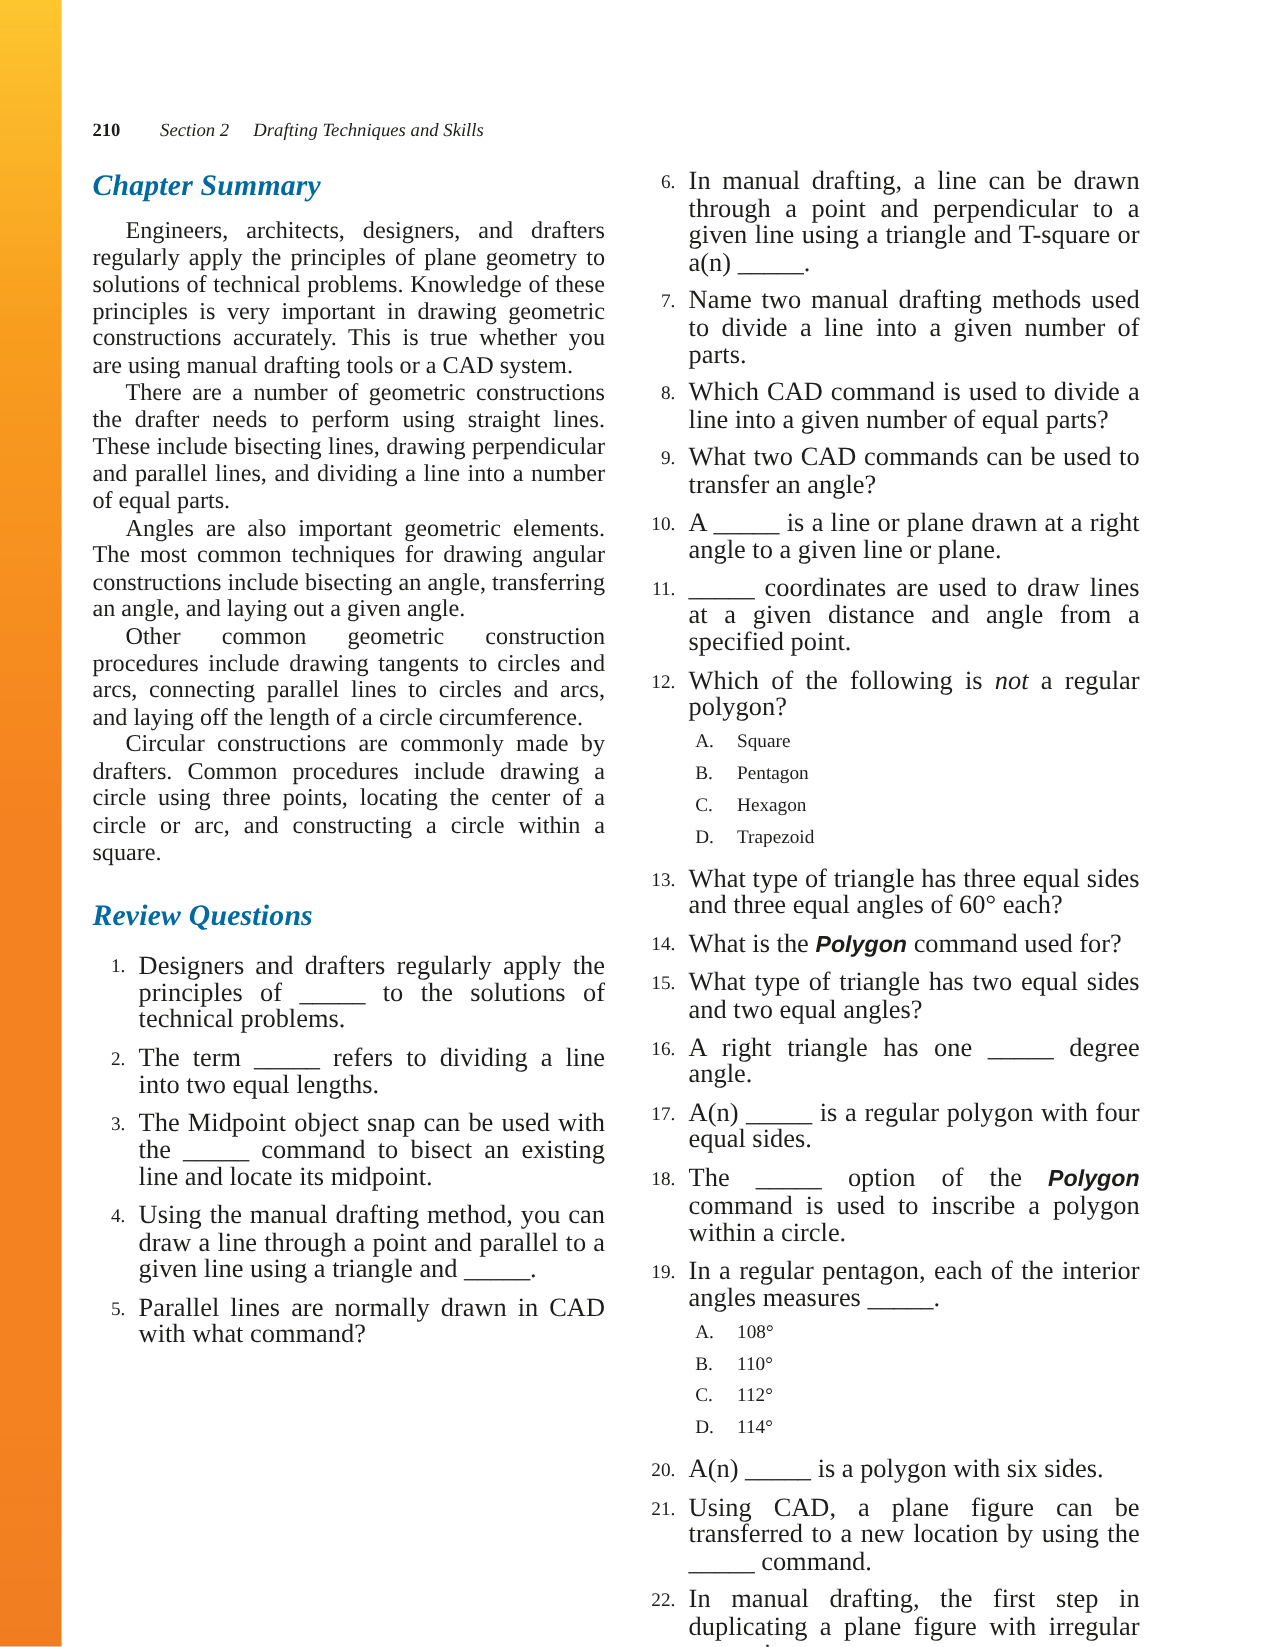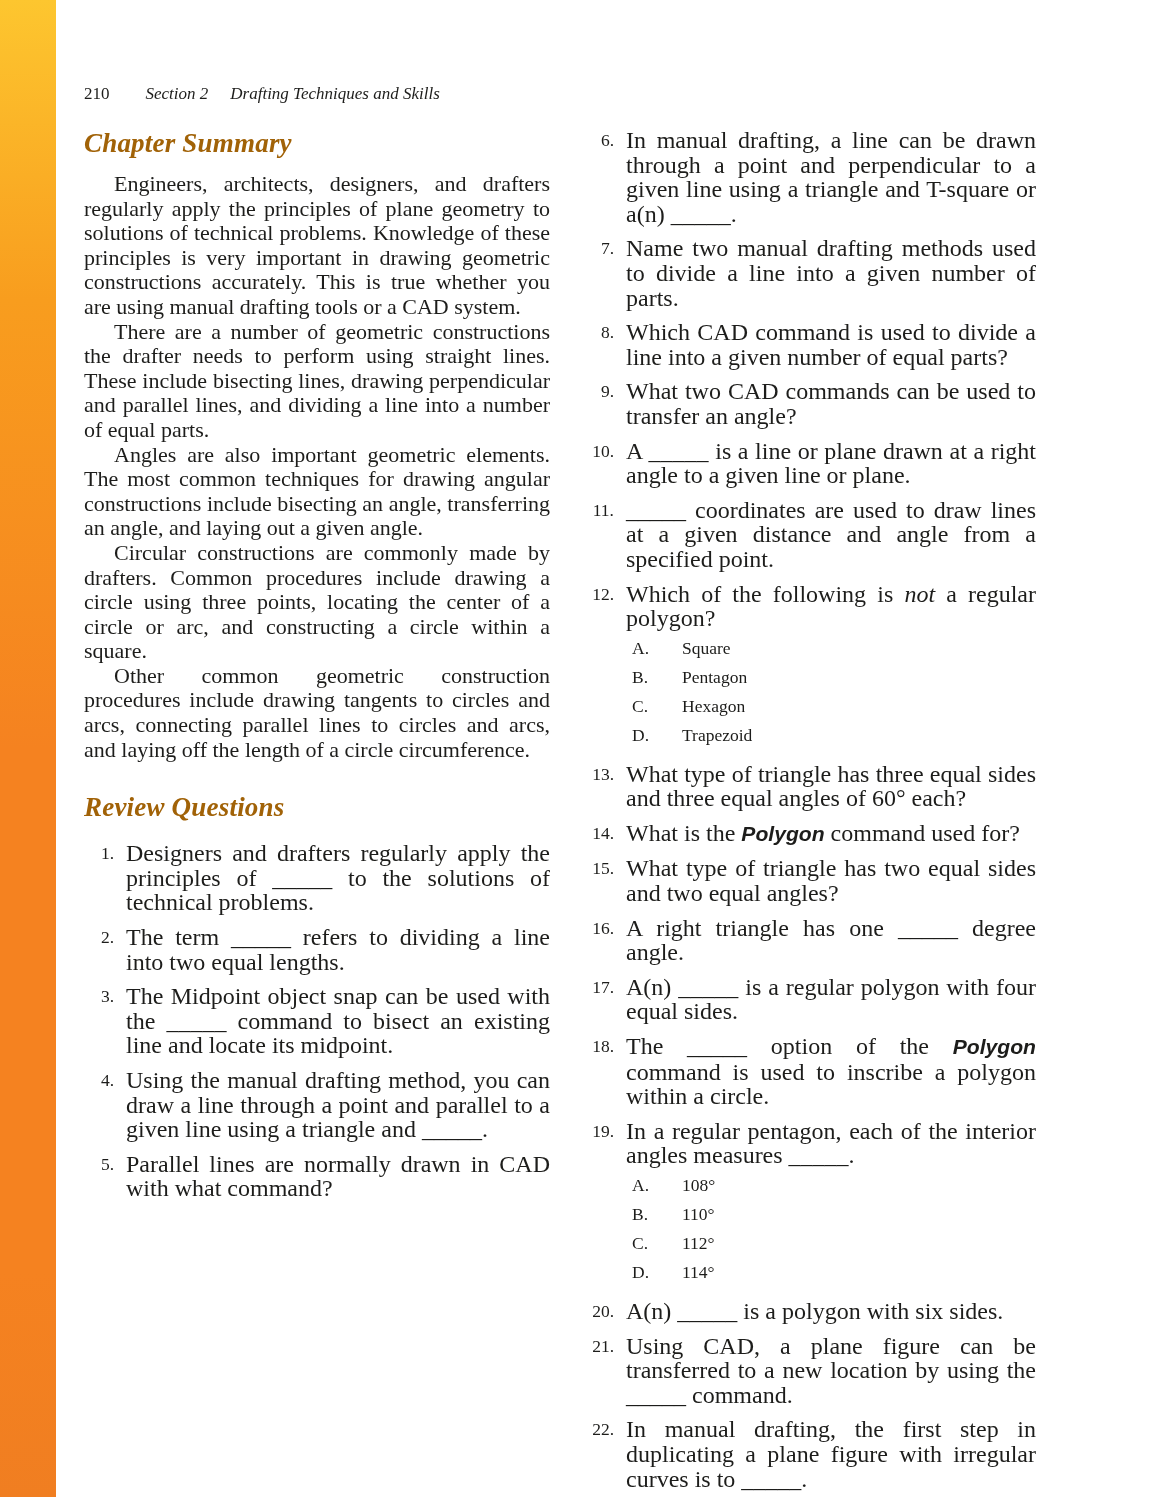--- a/index.html
+++ b/index.html
@@ -17,50 +17,50 @@
     left: 0; top: 0;
     width: 56px; height: 100%;
     background: linear-gradient(180deg, #fdc62f 0%, #f89d1e 20%, #f58220 50%, #f58220 85%, #f07e21 100%);
   }
   .content {
     position: absolute;
     left: 84px; top: 84px;
     width: 952px;
   }
   .page-header { display: flex; align-items: baseline; font-size: 17px; }
-  .page-num { font-weight: normal; }
+  .page-num { font-weight: bold; margin-top: 25px; }
   .section-label { font-style: italic; margin-left: 36px; }
   .section-title { font-style: italic; margin-left: 22px; }
   .columns { display: flex; margin-top: 24px; }
   .col-left { width: 466px; }
   .col-right { width: 452px; margin-left: 34px; }
   h2.red-head {
     font-size: 27px;
     font-style: italic;
     font-weight: bold;
-    color: #a16207;
+    color: #0369a1;
     margin: 0 0 13px 0;
     letter-spacing: 0.2px;
   }
   h2.red-head.rq { margin-top: 30px; margin-bottom: 18px; }
   .para {
     font-size: 22px;
     line-height: 24.6px;
     text-align: justify;
     text-indent: 30px;
     margin: 0;
   }
   .question { display: flex; margin-bottom: 10px; }
   .q-num { flex: 0 0 30px; text-align: right; font-size: 17.5px; line-height: 24.6px; }
   .q-body { margin-left: 12px; flex: 1; min-width: 0; }
   .q-text { font-size: 24px; line-height: 24.6px; text-align: justify; }
   .choices { margin-top: 5px; margin-bottom: 2px; }
   .choice { display: flex; font-size: 17.5px; line-height: 25px; padding-left: 6px; margin: 4px 0; }
   .choice-letter { flex: 0 0 24px; }
-  .choice-text { margin-left: 26px; }
+  .choice-text { margin-left: 14px; }
   .cmd { font-family: "Liberation Sans", "DejaVu Sans", sans-serif; font-weight: bold; font-size: 0.88em; font-style: italic; }
   .em { font-style: italic; }
 </style>
 </head>
 <body>
 
 <div class="edge-bar"></div>
 
 <div class="content">
   <div class="page-header">
@@ -69,22 +69,22 @@
     <span class="section-title">Drafting Techniques and Skills</span>
   </div>
 
   <div class="columns">
     <div class="col-left">
       <h2 class="red-head">Chapter Summary</h2>
       <div id="summary-paras">
           <p class="para">Engineers, architects, designers, and drafters regularly apply the principles of plane geometry to solutions of technical problems. Knowledge of these principles is very important in drawing geometric constructions accurately. This is true whether you are using manual drafting tools or a CAD system.</p>
           <p class="para">There are a number of geometric constructions the drafter needs to perform using straight lines. These include bisecting lines, drawing perpendicular and parallel lines, and dividing a line into a number of equal parts.</p>
           <p class="para">Angles are also important geometric elements. The most common techniques for drawing angular constructions include bisecting an angle, transferring an angle, and laying out a given angle.</p>
+          <p class="para">Other common geometric construction procedures include drawing tangents to circles and arcs, connecting parallel lines to circles and arcs, and laying off the length of a circle circumference.</p>
           <p class="para">Circular constructions are commonly made by drafters. Common procedures include drawing a circle using three points, locating the center of a circle or arc, and constructing a circle within a square.</p>
-          <p class="para">Other common geometric construction procedures include drawing tangents to circles and arcs, connecting parallel lines to circles and arcs, and laying off the length of a circle circumference.</p>
         </div>
       <h2 class="red-head rq">Review Questions</h2>
       <div id="q-left">
           <div class="question">
             <div class="q-num">1.</div>
             <div class="q-body">
               <div class="q-text"><span>Designers and drafters regularly apply the principles of _____ to the solutions of technical problems.</span></div>
             </div>
           </div>
           <div class="question">

